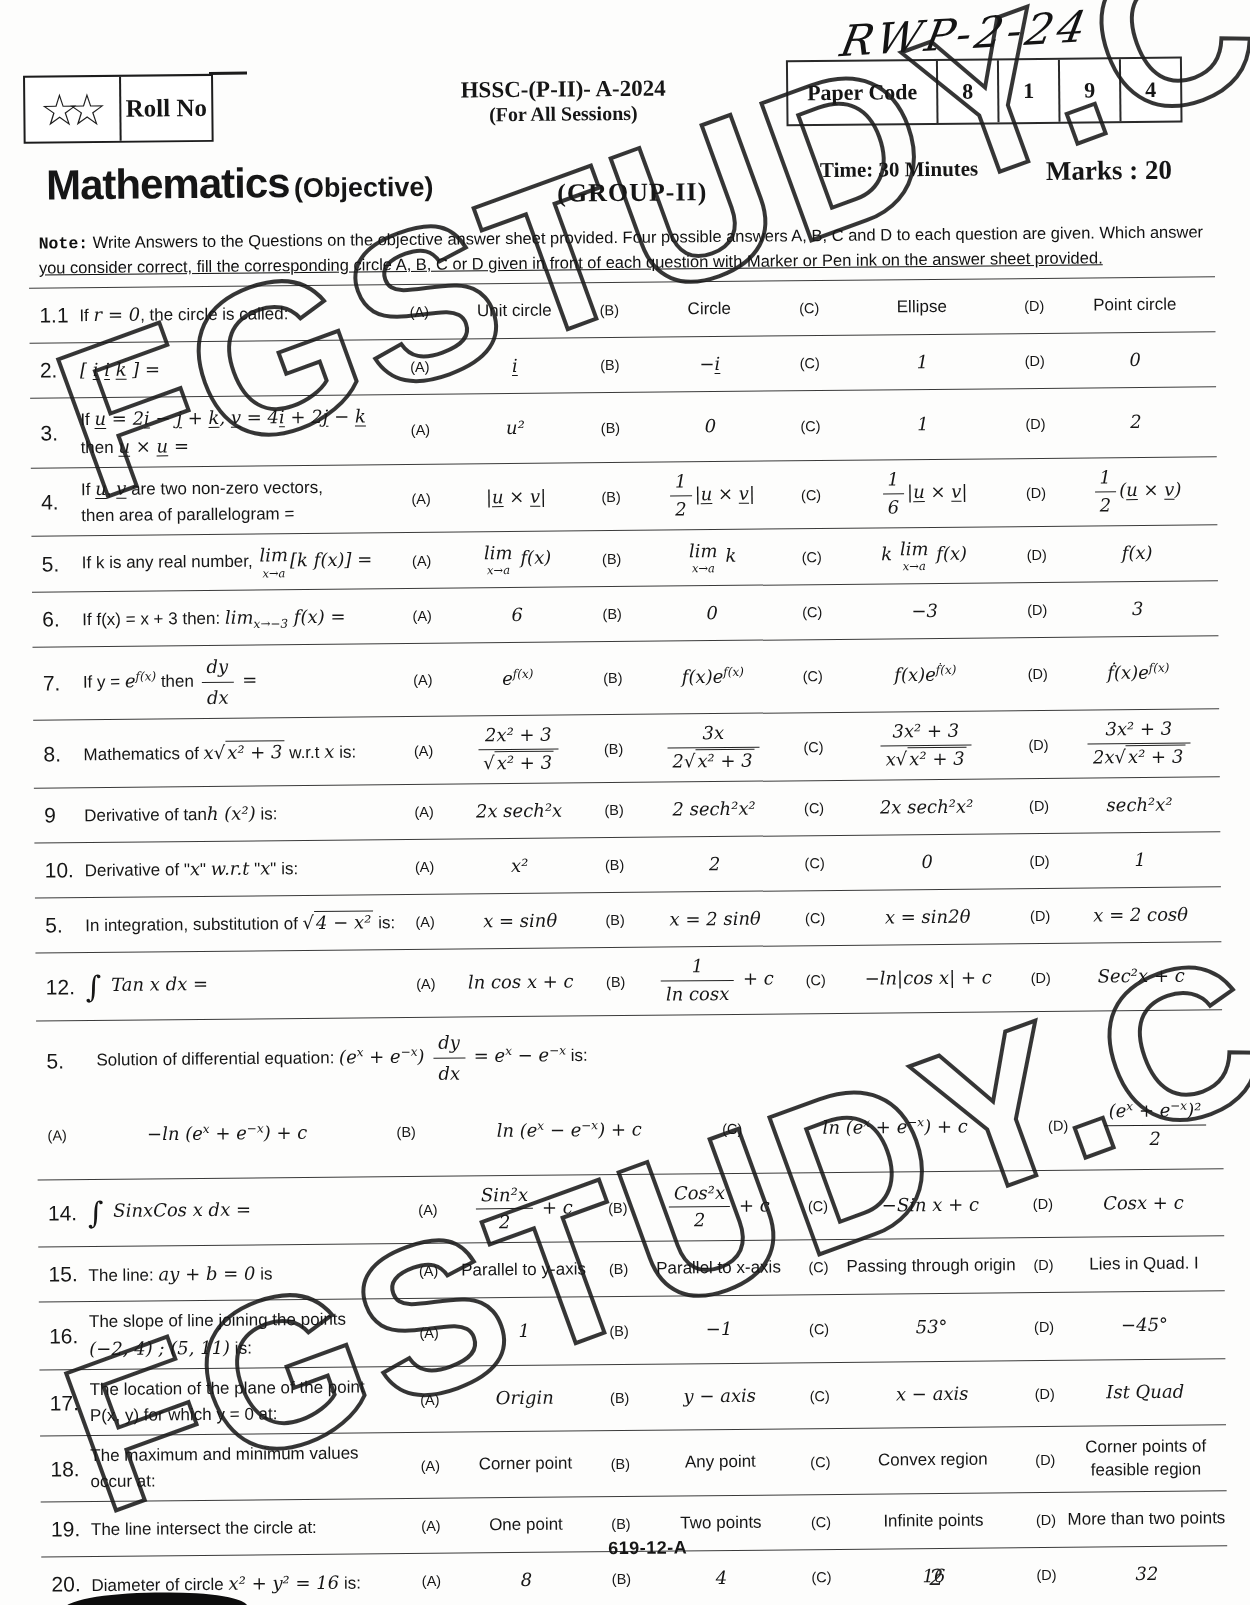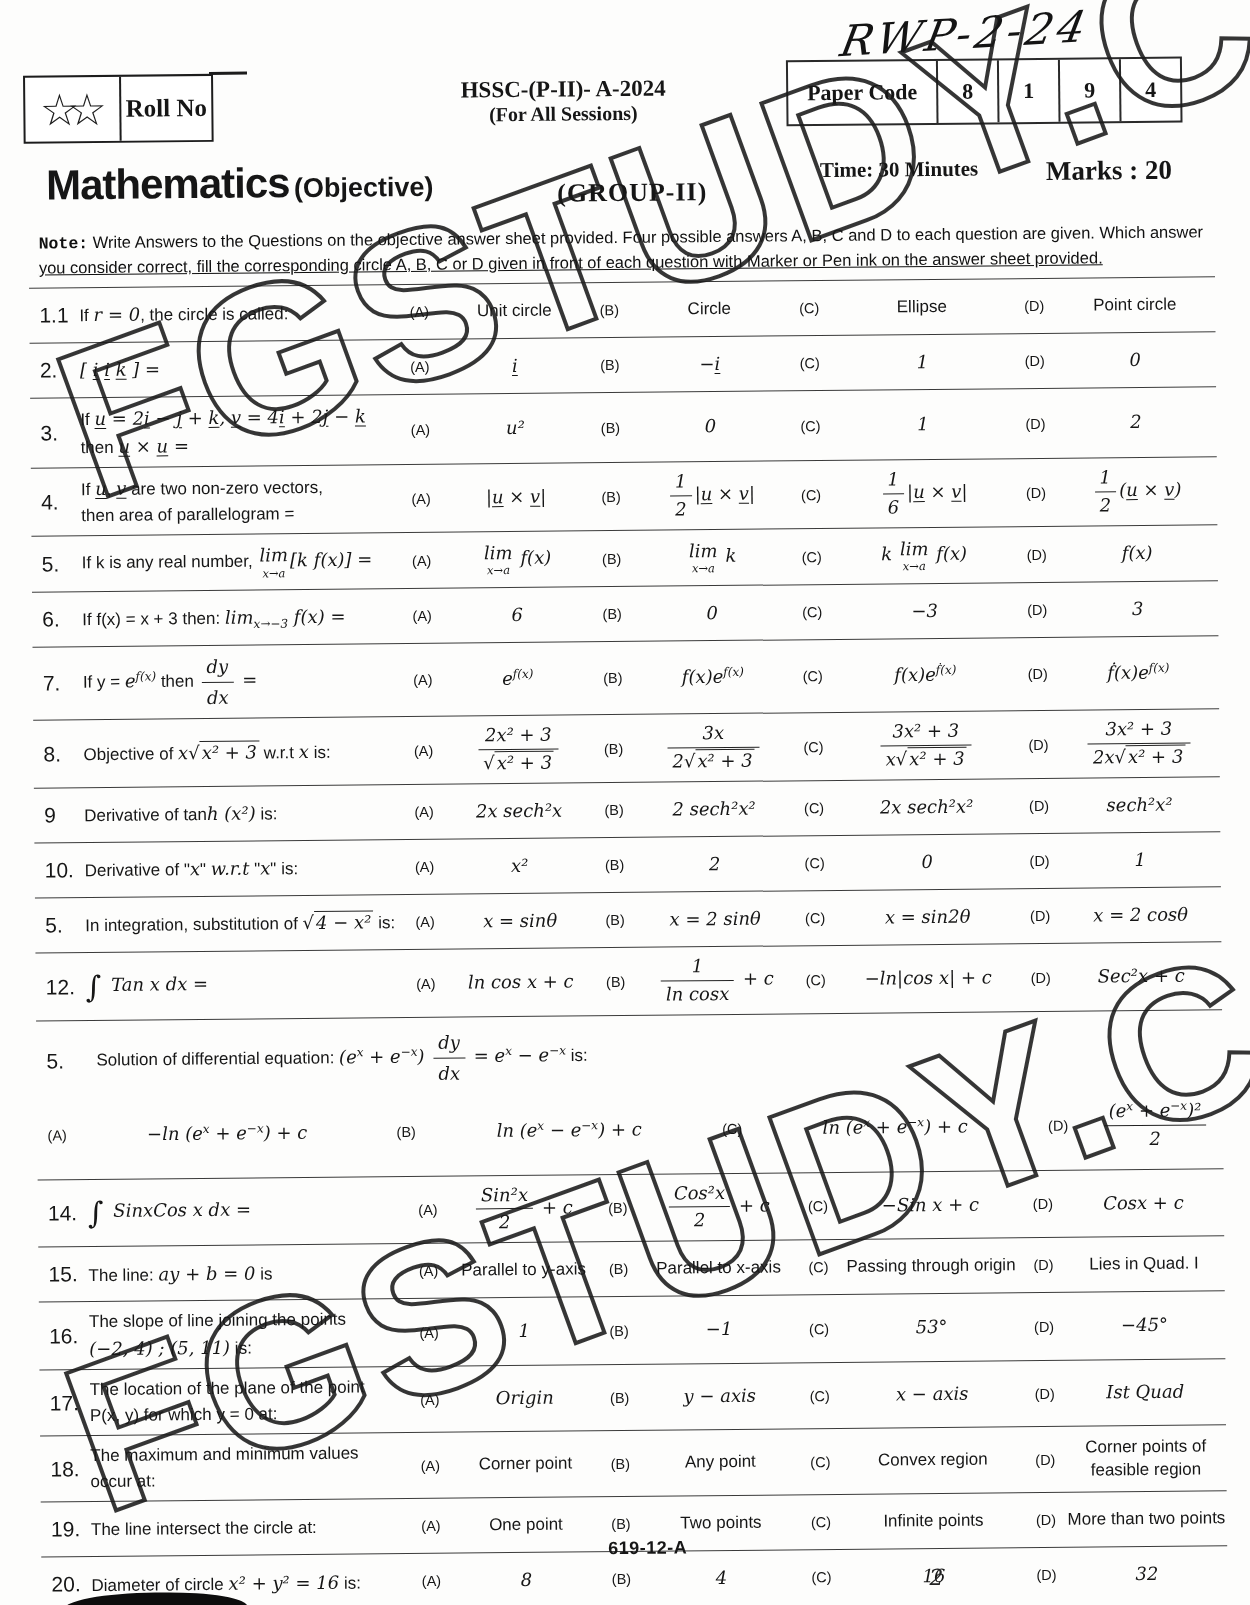--- a/index.html
+++ b/index.html
@@ -220,21 +220,21 @@
           <div class="oval"><span class="m">e</span><sup class="m">f(x)</sup></div>
           <div class="olab">(B)</div>
           <div class="oval"><span class="m">f(x)e</span><sup class="m">f(x)</sup></div>
           <div class="olab">(C)</div>
           <div class="oval"><span class="m">f(x)e</span><sup class="m">ḟ(x)</sup></div>
           <div class="olab">(D)</div>
           <div class="oval"><span class="m">ḟ(x)e</span><sup class="m">f(x)</sup></div>
         </div>
         <div class="qrow">
           <div class="qnum">8.</div>
-          <div class="qtext"><span class="qt">Objective of </span><span class="m">x</span><span class="m"><span class="m">√</span><span class="m rad">x² + 3</span></span><span class="qt"> w.r.t </span><span class="m">x</span><span class="qt"> is:</span></div>
+          <div class="qtext"><span class="qt">Mathematics of </span><span class="m">x</span><span class="m"><span class="m">√</span><span class="m rad">x² + 3</span></span><span class="qt"> w.r.t </span><span class="m">x</span><span class="qt"> is:</span></div>
           <div class="olab">(A)</div>
           <div class="oval"><span class="frac">
               <span class="fn"><span class="m">2x² + 3</span></span>
               <span class="fd"><span class="m"><span class="m">√</span><span class="m rad">x² + 3</span></span></span>
             </span></div>
           <div class="olab">(B)</div>
           <div class="oval"><span class="frac">
               <span class="fn"><span class="m">3x</span></span>
               <span class="fd"><span class="m">2</span><span class="m"><span class="m">√</span><span class="m rad">x² + 3</span></span></span>
             </span></div>

